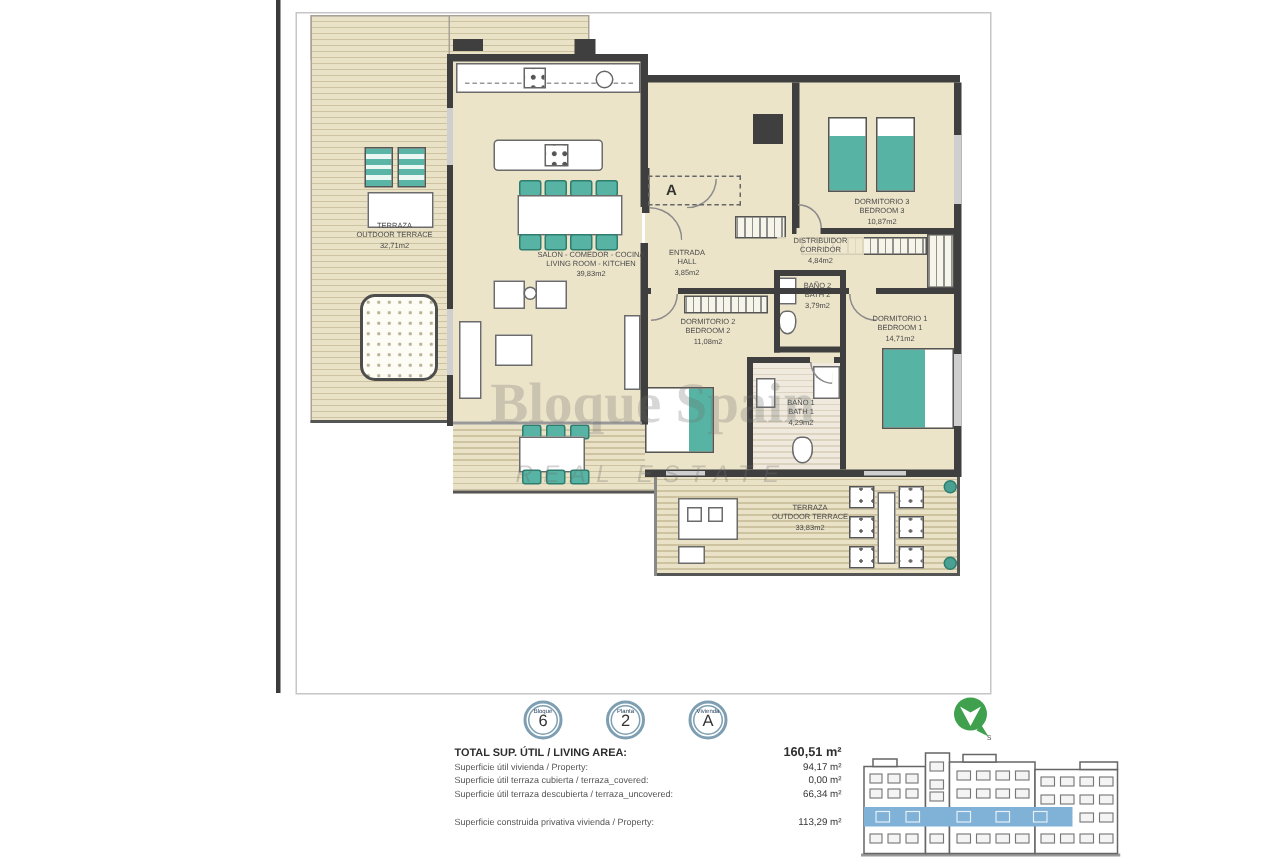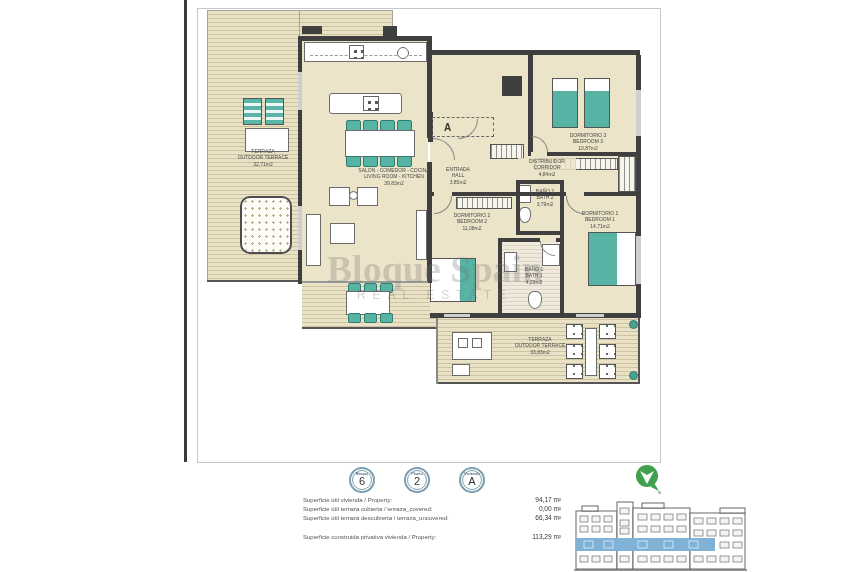--- a/index.html
+++ b/index.html
@@ -35,21 +35,21 @@
       background-image:radial-gradient(circle,#666 1px,transparent 1.3px);
       background-size:8px 8px;background-position:3px 5px;}
   .hob{position:absolute;background:#fff;border:1px solid #666;box-sizing:border-box;
       background-image:radial-gradient(circle,#555 1.5px,transparent 1.8px);
       background-size:7px 7px;background-position:2px 2px;}
   .jacuzzi{position:absolute;background-color:#fdfcf5;border:2px solid #4d4d4d;border-radius:10px;
       background-image:radial-gradient(circle,#b9b095 1px,transparent 1.3px);background-size:7px 7px;box-sizing:border-box;}
   .plant{position:absolute;background:#4aa092;border-radius:50%;border:1px solid #2f7d6e;box-sizing:border-box;}
   .watermark{position:absolute;left:290px;top:250px;width:290px;text-align:center;pointer-events:none;}
   .watermark .w1{font-family:"Liberation Serif",serif;font-weight:bold;font-size:38px;color:rgba(110,110,110,0.28);line-height:1;}
-  .watermark .w2{font-size:12px;letter-spacing:7px;color:rgba(110,110,110,0.30);margin-top:0;}
+  .watermark .w2{font-size:16px;letter-spacing:7px;color:rgba(110,110,110,0.30);margin-top:20px;font-style:italic;}
   
   .badge{position:absolute;width:26px;height:26px;border:2px solid #7d9fb1;border-radius:50%;box-sizing:border-box;background:#fff;}
   .badge .inner{position:absolute;inset:1px;border:1px solid #7d9fb1;border-radius:50%;
       display:flex;flex-direction:column;align-items:center;justify-content:center;}
   .badge .blabel{font-size:4px;color:#26415e;line-height:1;}
   .badge .bvalue{font-size:11px;color:#333;line-height:1.05;}
   .ptable{position:absolute;left:303px;top:496px;width:258px;color:#555;}
   .prow{display:flex;justify-content:space-between;align-items:baseline;}
   .prow .lab{font-size:6px;}
   .prow .val{font-size:6.5px;color:#333;}
@@ -261,20 +261,24 @@
     </div>
   </div>
   <div class="badge" style="left:459px;top:467px;">
     <div class="inner">
       <div class="blabel">Vivienda</div>
       <div class="bvalue">A</div>
     </div>
   </div>
 
   <div class="ptable">
+    <div class="prow bold" style="margin-bottom:2px;">
+      <span class="lab">TOTAL SUP. ÚTIL / LIVING AREA:</span>
+      <span class="val">160,51 m²</span>
+    </div>
     <div class="prow" style="margin-bottom:2px;">
       <span class="lab">Superficie útil vivienda / Property:</span>
       <span class="val">94,17 m²</span>
     </div>
     <div class="prow" style="margin-bottom:2px;">
       <span class="lab">Superficie útil terraza cubierta / terraza_covered:</span>
       <span class="val">0,00 m²</span>
     </div>
     <div class="prow" style="margin-bottom:12px;">
       <span class="lab">Superficie útil terraza descubierta / terraza_uncovered:</span>

